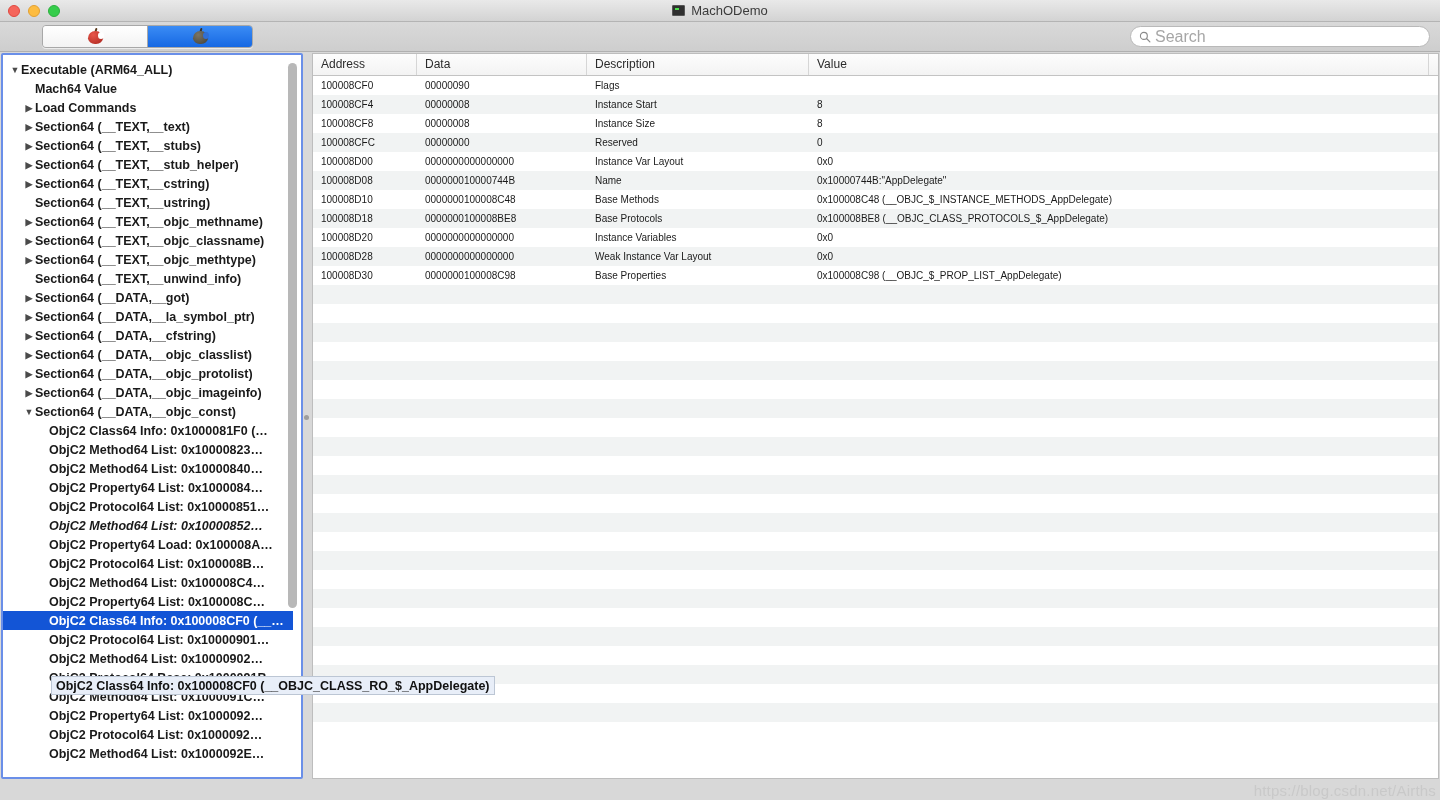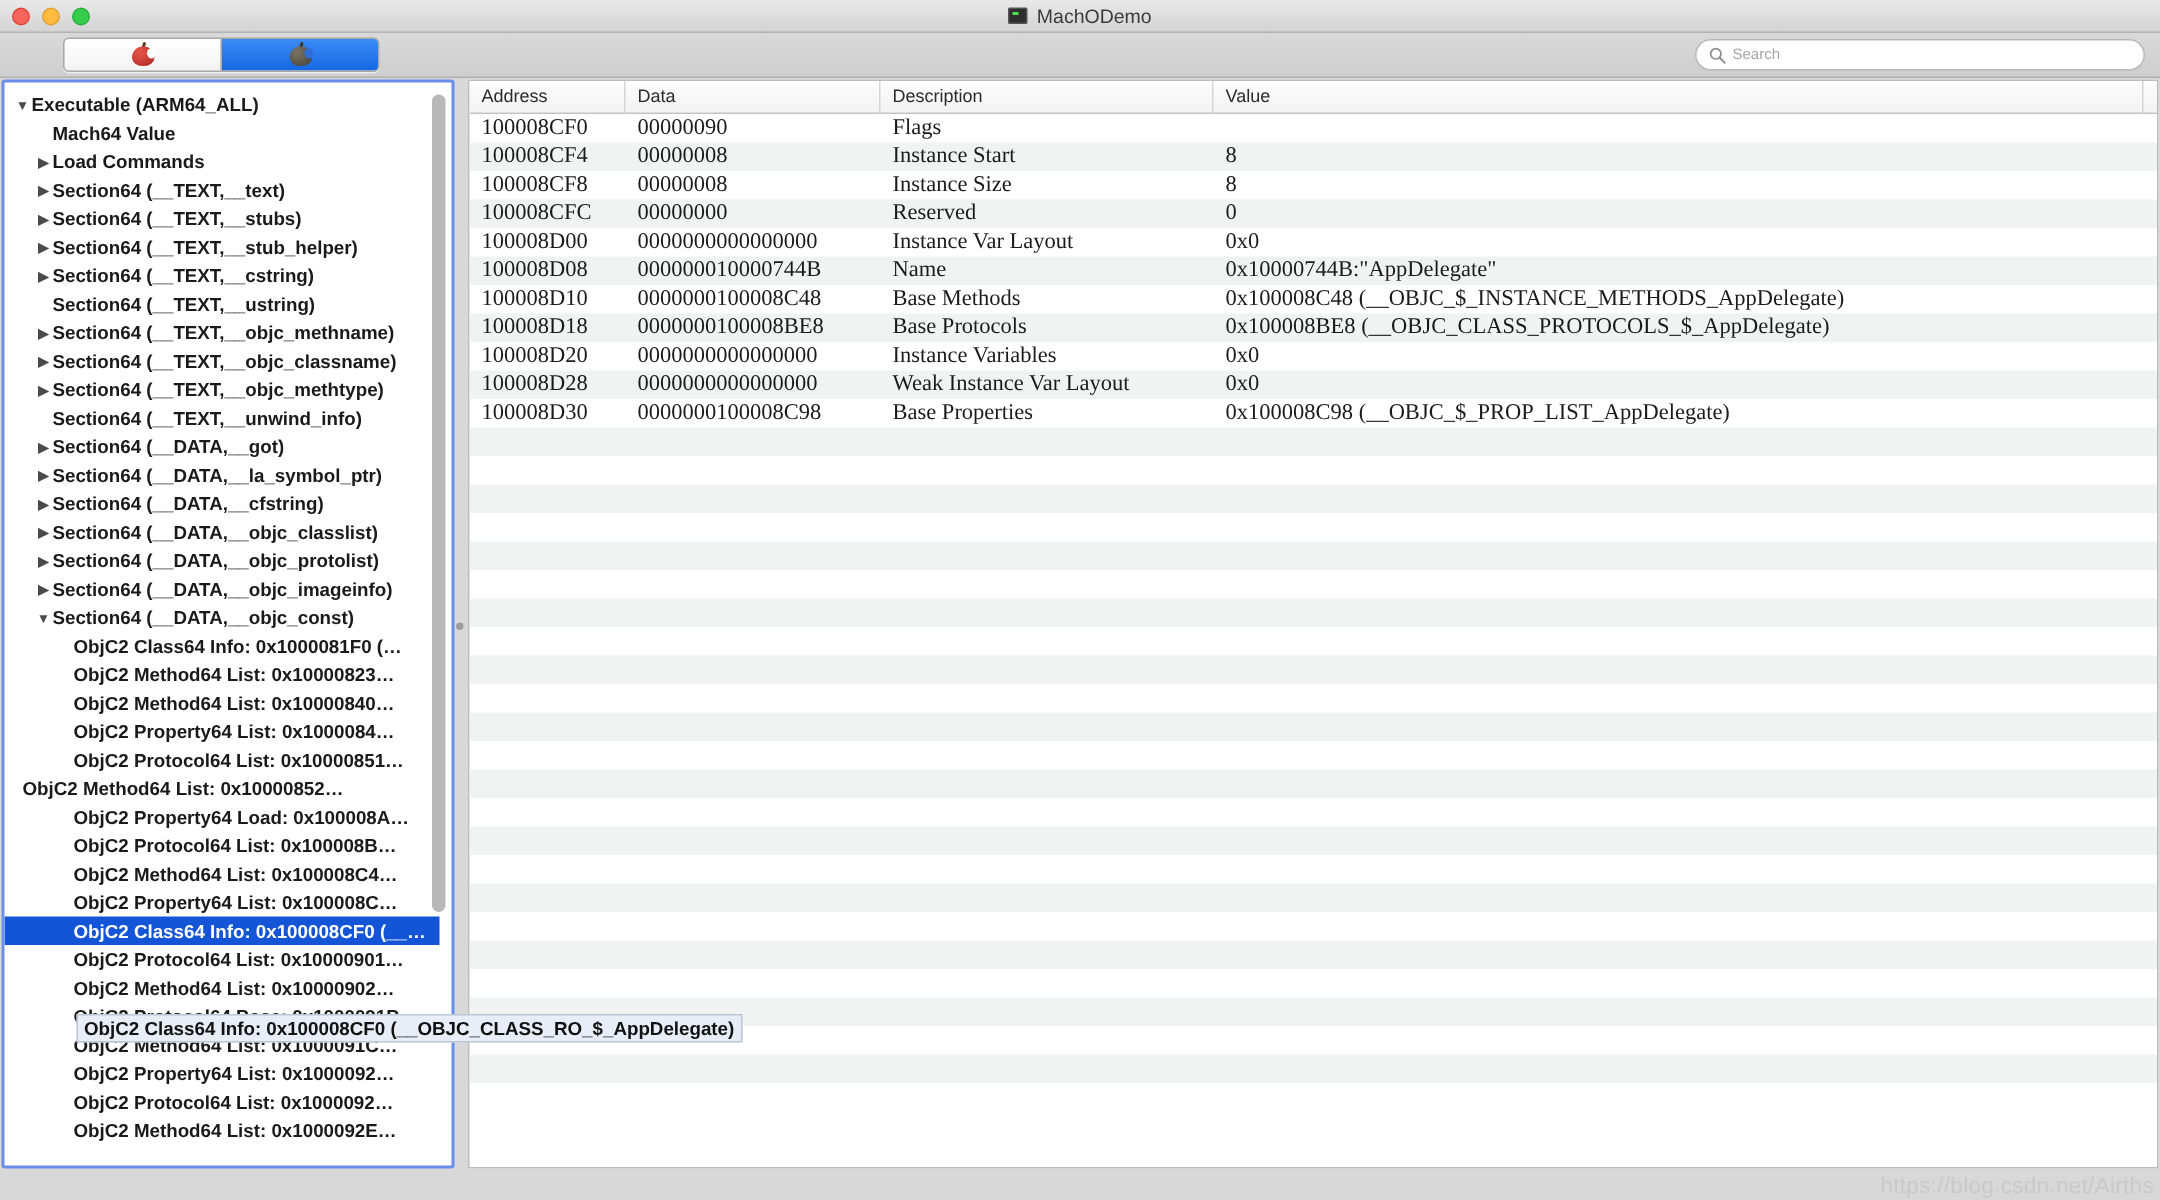--- a/index.html
+++ b/index.html
@@ -97,21 +97,21 @@
     background: #ffffff;
     border: 1px solid #b9b9b9;
     border-radius: 11px;
     display: flex; align-items: center;
     padding: 0 8px;
   }
   #search-icon { width: 12px; height: 12px; margin-right: 4px; flex: none; }
   #search-input {
     border: none; outline: none; width: 100%;
     font-family: "Liberation Sans", sans-serif;
-    font-size: 10px; color: #333; background: transparent;
+    font-size: 16px; color: #333; background: transparent;
   }
   #search-input::placeholder { color: #a6a6a6; }
 
   
   #content {
     position: absolute; left: 0; top: 53px;
     width: 1440px; height: 747px;
     background: #d8d8d8;
   }
 
@@ -191,22 +191,22 @@
   #thead .th {
     font-size: 12px; color: #2b2b2b;
     padding: 3px 0 0 8px;
     border-right: 1px solid #d6d6d6;
     overflow: hidden; white-space: nowrap;
   }
   #tbody { position: relative; }
   .trow { display: flex; height: 19px; align-items: center; }
   .trow.alt { background: #f1f3f3; }
   .trow .td {
-    font-family: Liberation Serif, serif;
-    font-size: 15px; color: #1a1a1a;
+    font-family: Liberation Sans, sans-serif;
+    font-size: 10px; color: #1a1a1a;
     padding-left: 8px;
     overflow: hidden; white-space: nowrap;
   }
   .c-addr { width: 104px; }
   .c-data { width: 170px; }
   .c-desc { width: 222px; }
   .c-val  { width: 620px; }
 
   
   #watermark {
@@ -354,21 +354,21 @@
             <span class="lbl">ObjC2 Method64 List: 0x10000840…</span>
           </div>
           <div class="node" style="padding-left: 34px;">
             <span class="tw"></span>
             <span class="lbl">ObjC2 Property64 List: 0x1000084…</span>
           </div>
           <div class="node" style="padding-left: 34px;">
             <span class="tw"></span>
             <span class="lbl">ObjC2 Protocol64 List: 0x10000851…</span>
           </div>
-          <div class="node" style="">
+          <div class="node" style="padding-left: 34px; font-style: italic;">
             <span class="tw"></span>
             <span class="lbl">ObjC2 Method64 List: 0x10000852…</span>
           </div>
           <div class="node" style="padding-left: 34px;">
             <span class="tw"></span>
             <span class="lbl">ObjC2 Property64 Load: 0x100008A…</span>
           </div>
           <div class="node" style="padding-left: 34px;">
             <span class="tw"></span>
             <span class="lbl">ObjC2 Protocol64 List: 0x100008B…</span>

